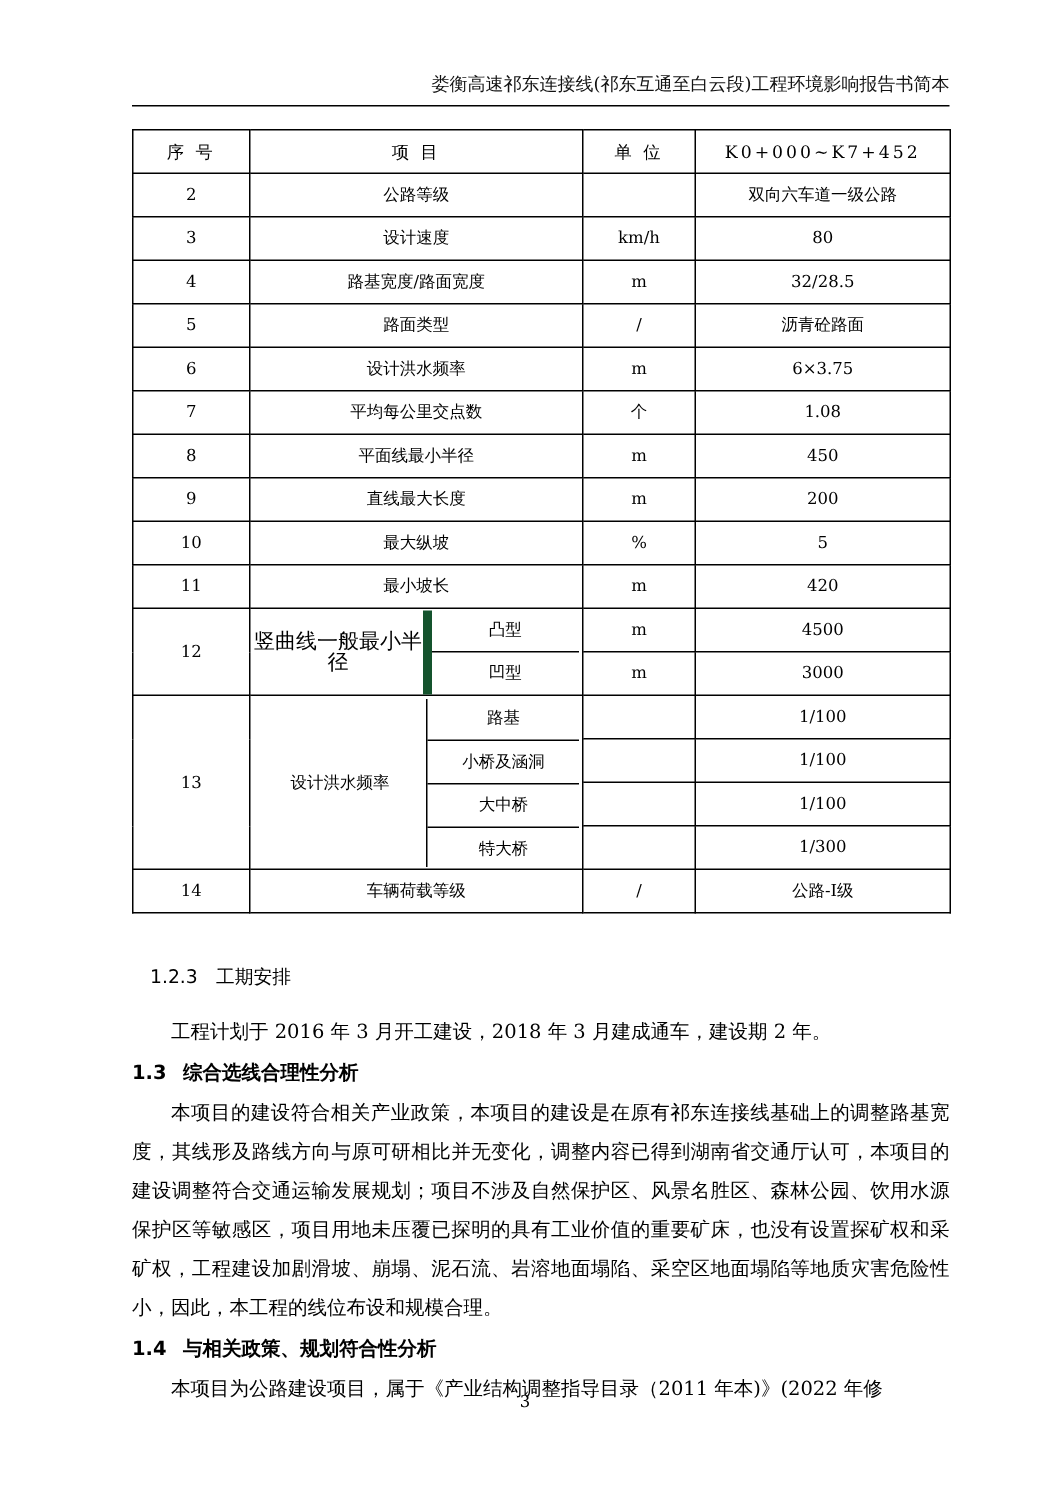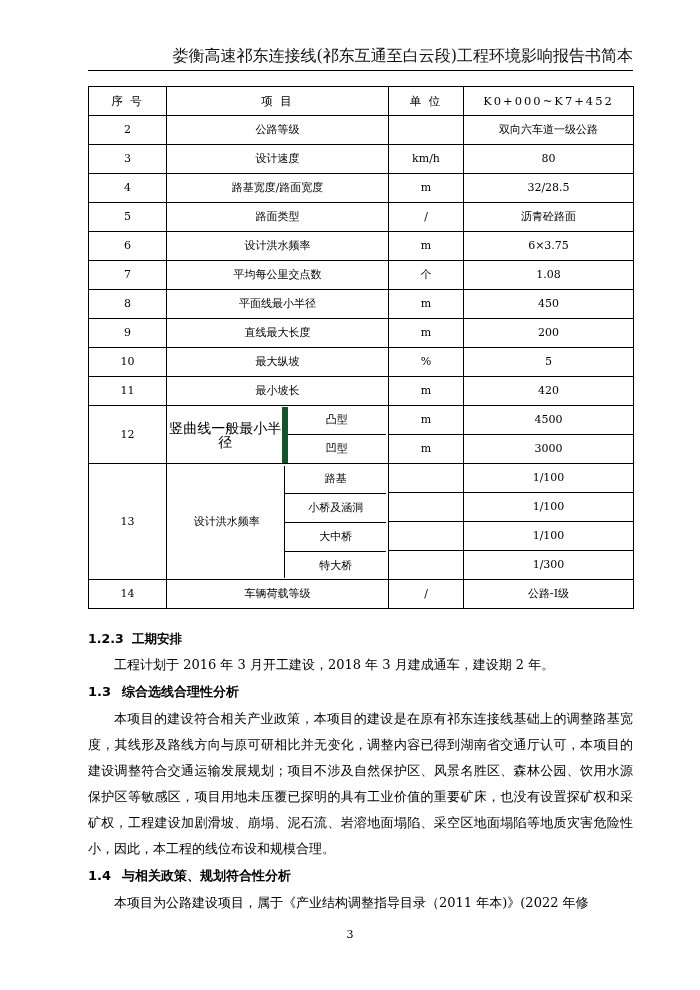--- a/index.html
+++ b/index.html
@@ -23,21 +23,21 @@
     box-sizing: border-box;
     padding: 0;
   }
   
   .header {
     position: absolute;
     left: 88px;
     top: 48px;
     width: 545px;
     text-align: right;
-    font-size: 16px;
+    font-size: 12px;
     line-height: 16px;
     font-family: "DejaVu Serif", "Liberation Serif", serif;
     color: #111;
     white-space: nowrap;
   }
   .header-rule {
     position: absolute;
     left: 88px;
     top: 70px;
     width: 545px;
@@ -84,23 +84,23 @@
     left: 88px;
     top: 626px;
     width: 545px;
     font-family: "DejaVu Serif", "Liberation Serif", serif;
     font-size: 13px;
     line-height: 26px;
     color: #000;
   }
   .h3 {
     font-family: "DejaVu Sans", "Liberation Sans", sans-serif;
-    font-weight: bold;
+    font-weight: normal;
     font-size: 12.5px;
-    margin: 0;
+    margin: 12px;
     line-height: 26px;
   }
   .h3 .num { display: inline-block; min-width: 44px; }
   .h2 {
     font-family: "DejaVu Sans", "Liberation Sans", sans-serif;
     font-weight: bold;
     font-size: 13px;
     margin: 0;
     line-height: 28px;
   }

